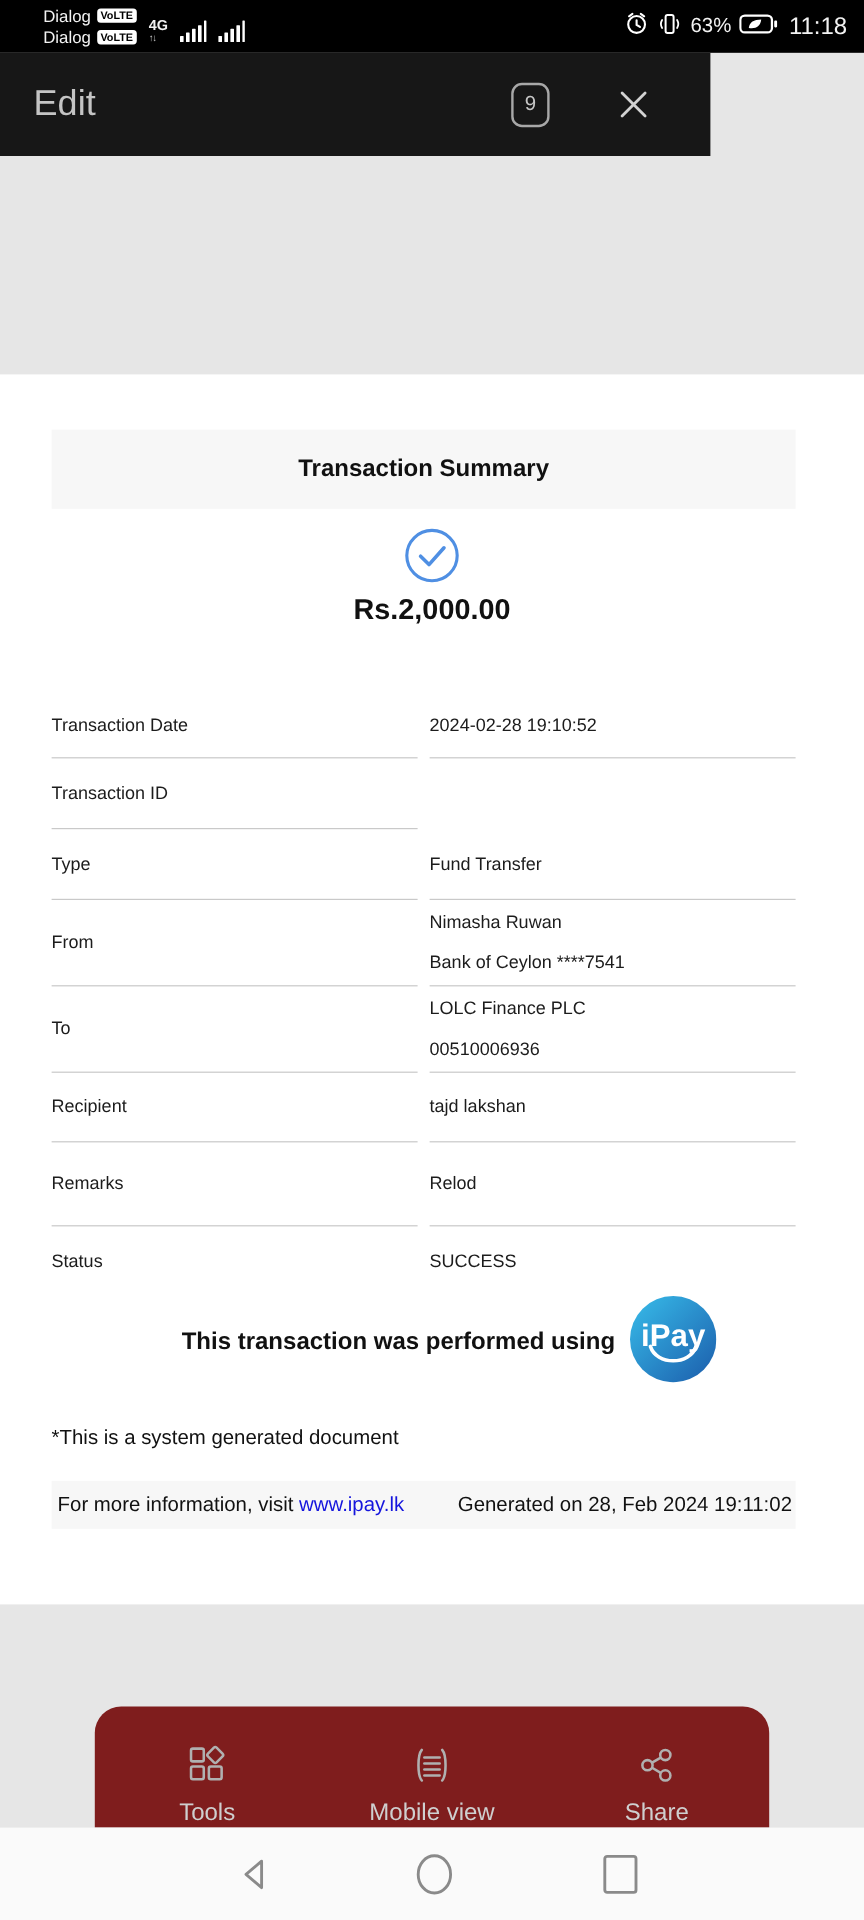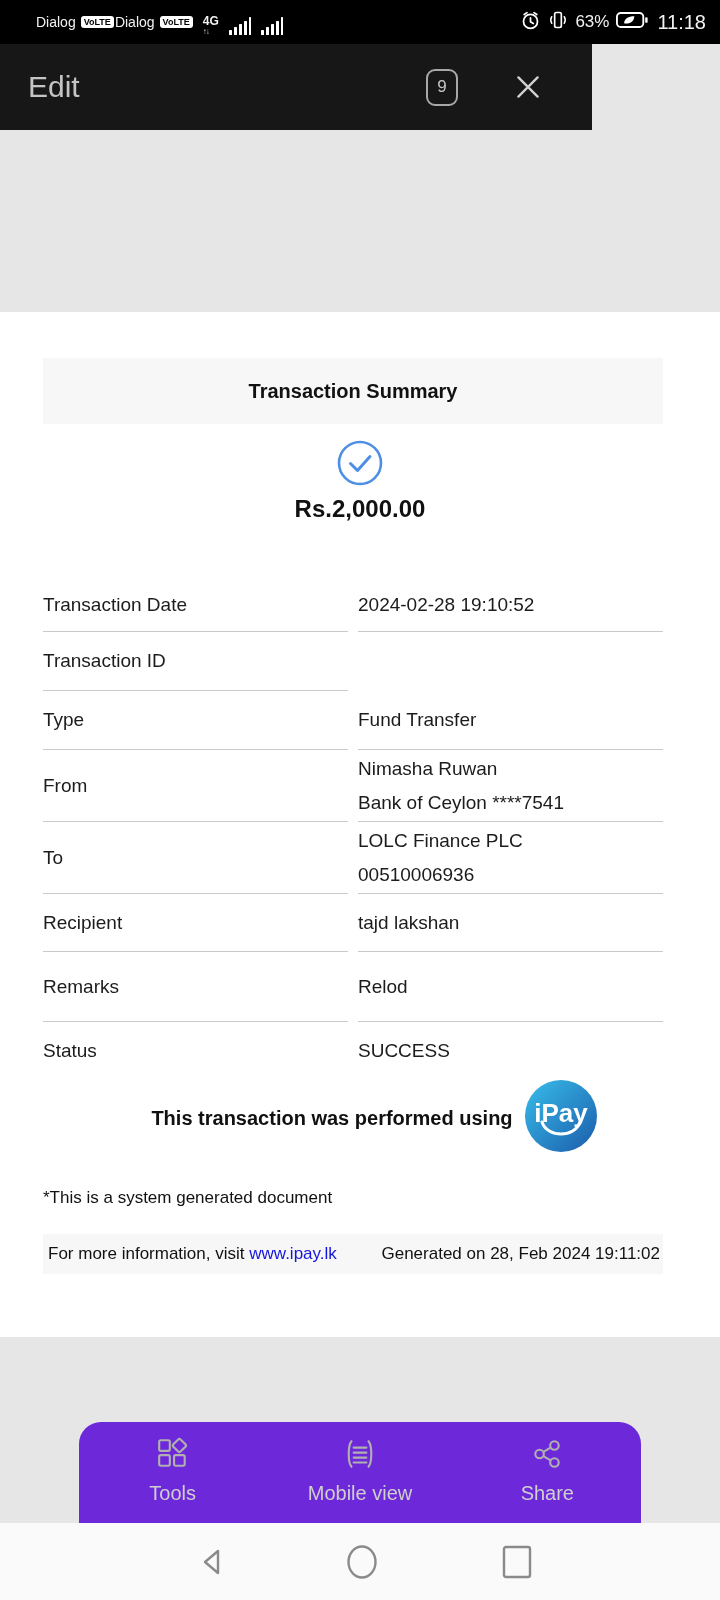--- a/index.html
+++ b/index.html
@@ -9,21 +9,21 @@
     background:#e6e6e6; font-family:"Liberation Sans", sans-serif;
   }
 
   
   .status-bar {
     position:absolute; top:0; left:0; width:720px; height:44px; background:#000;
     display:flex; justify-content:space-between; align-items:center;
     padding:2px 14px 2px 36px; color:#f2f2f2;
   }
   .sb-left { display:flex; align-items:center; gap:10px; }
-  .carriers { display:flex; gap:1px; }
+  .carriers { display:flex; flex-direction:column; gap:1px; }
   .carrier { display:flex; align-items:center; font-size:14px; line-height:17px; }
   .volte-badge {
     background:#fff; color:#000; font-size:9px; font-weight:bold;
     border-radius:3px; padding:0 3px; margin-left:5px; line-height:12px;
   }
   .net-block { display:flex; flex-direction:column; align-items:flex-start; margin-top:6px; }
   .net-4g { font-size:12px; font-weight:bold; line-height:12px; }
   .net-arrows { font-size:8px; line-height:9px; color:#cfcfcf; letter-spacing:-1px; }
   .sig { display:flex; align-items:flex-end; gap:2px; height:18px; margin-top:8px; }
   .sig i { display:block; width:3px; background:#fff; border-radius:0.5px; }
@@ -50,21 +50,21 @@
   .summary-band {
     position:absolute; top:46px; left:43px; width:620px; height:66px; background:#f7f7f7;
     display:flex; align-items:center; justify-content:center;
     font-size:20px; font-weight:bold; color:#111;
   }
   .check-wrap { position:absolute; top:127px; left:0; width:720px; display:flex; justify-content:center; }
   .amount { position:absolute; top:183px; left:0; width:720px; text-align:center; font-size:24px; font-weight:bold; color:#111; }
 
   .tbl { position:absolute; top:266px; left:43px; width:620px; }
   .trow { display:grid; grid-template-columns:1fr 1fr; column-gap:10px; }
-  .cell { border-bottom:1px solid #c9c9c9; display:flex; align-items:center; font-size:19px; }
+  .cell { border-bottom:1px solid #c9c9c9; display:flex; align-items:center; font-size:15px; }
   .cell.multi { flex-direction:column; justify-content:center; align-items:flex-start; line-height:34px; }
   .h54{height:54px}.h58{height:58px}.h59{height:59px}.h70{height:70px}.h72{height:72px}
   .no-border { border-bottom:none; }
 
   .ipay-row {
     position:absolute; top:770px; left:0; width:720px; height:72px;
     display:flex; align-items:center; justify-content:center; gap:12px; margin-left:0;
     padding-left:28px;
   }
   .ipay-text { font-size:20px; font-weight:bold; color:#111; }
@@ -72,21 +72,21 @@
   .doc-footer {
     position:absolute; top:922px; left:43px; width:620px; height:40px; background:#f7f7f7;
     display:flex; align-items:center; justify-content:space-between; padding:0 3px 0 5px;
     font-size:17px; color:#111;
   }
   .doc-footer a { color:#1515dd; text-decoration:none; cursor:pointer; }
 
   
   .toolbar {
     position:absolute; top:1422px; left:79px; width:562px; height:101px;
-    background:#6d28d9; border-radius:22px 22px 0 0; display:flex;
+    background:#7f1d1d; border-radius:22px 22px 0 0; display:flex;align-items:flex-end;
   }
   .tool-btn { flex:1; display:flex; flex-direction:column; align-items:center; padding-top:15px; gap:7px; cursor:pointer; }
   .tool-label { color:#cfcfcf; font-size:20px; }
 
   
   .navbar { position:absolute; top:1523px; left:0; width:720px; height:77px; background:#fafafa; }
   .nav-ic { position:absolute; top:50%; transform:translate(-50%,-50%); cursor:pointer; display:flex; }
   .nav-back { left:213px; } .nav-home { left:362px; } .nav-recents { left:517px; }
 </style>
 </head>

